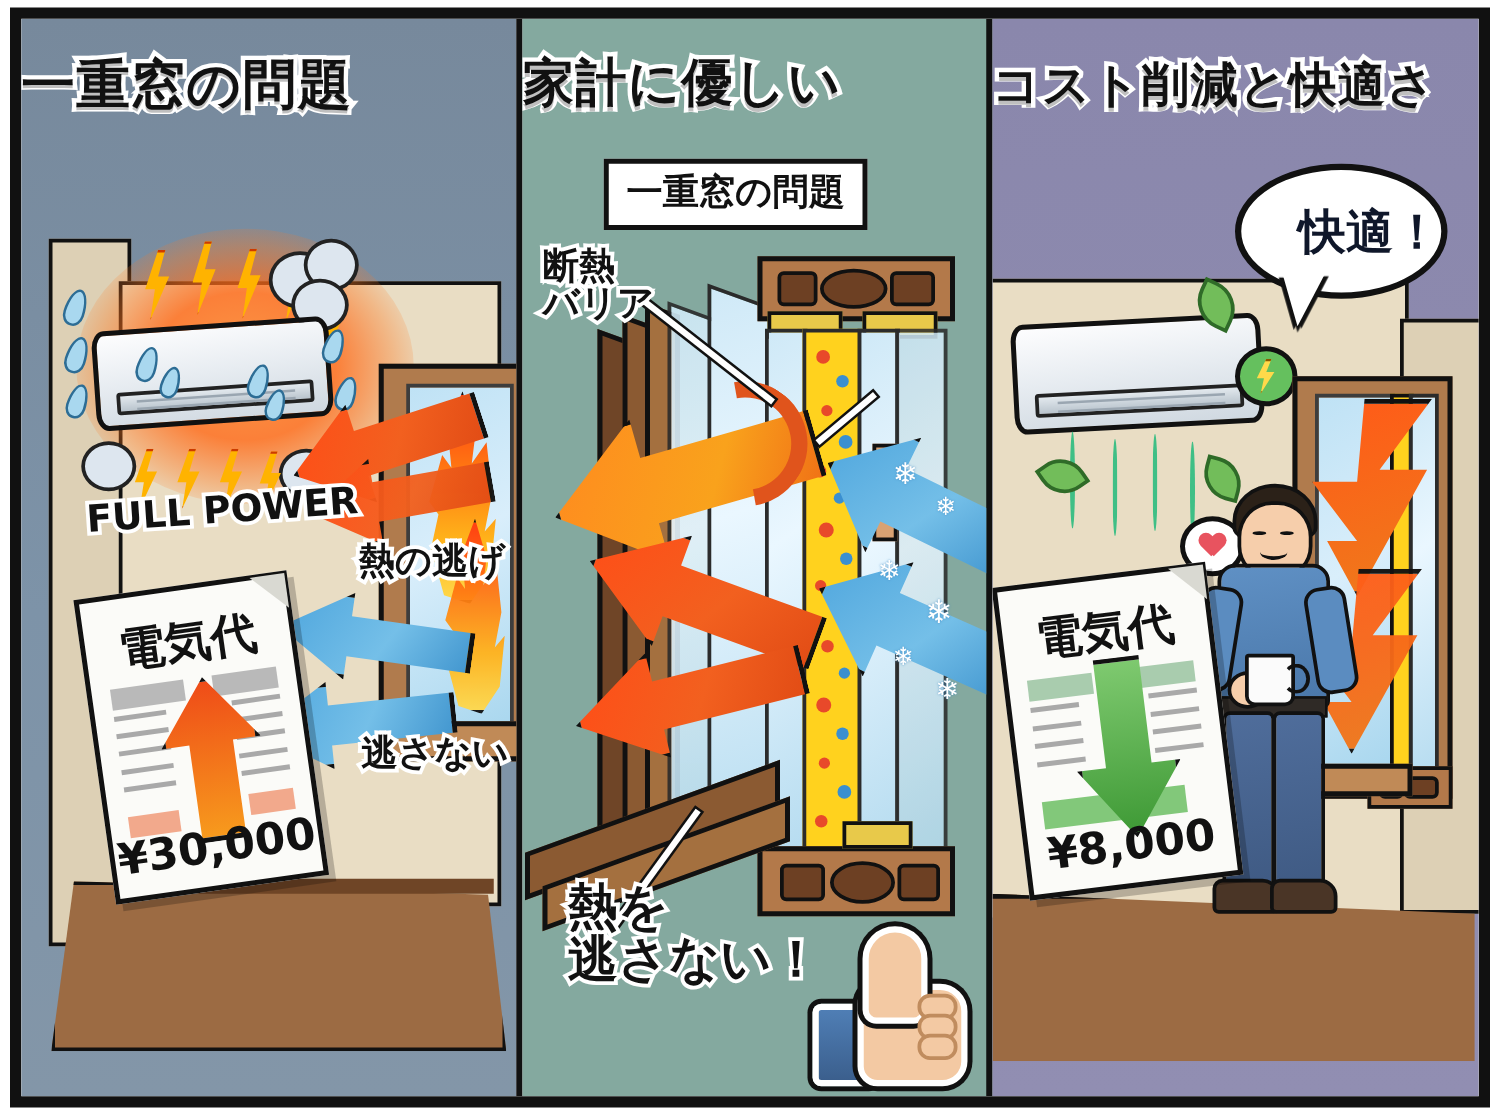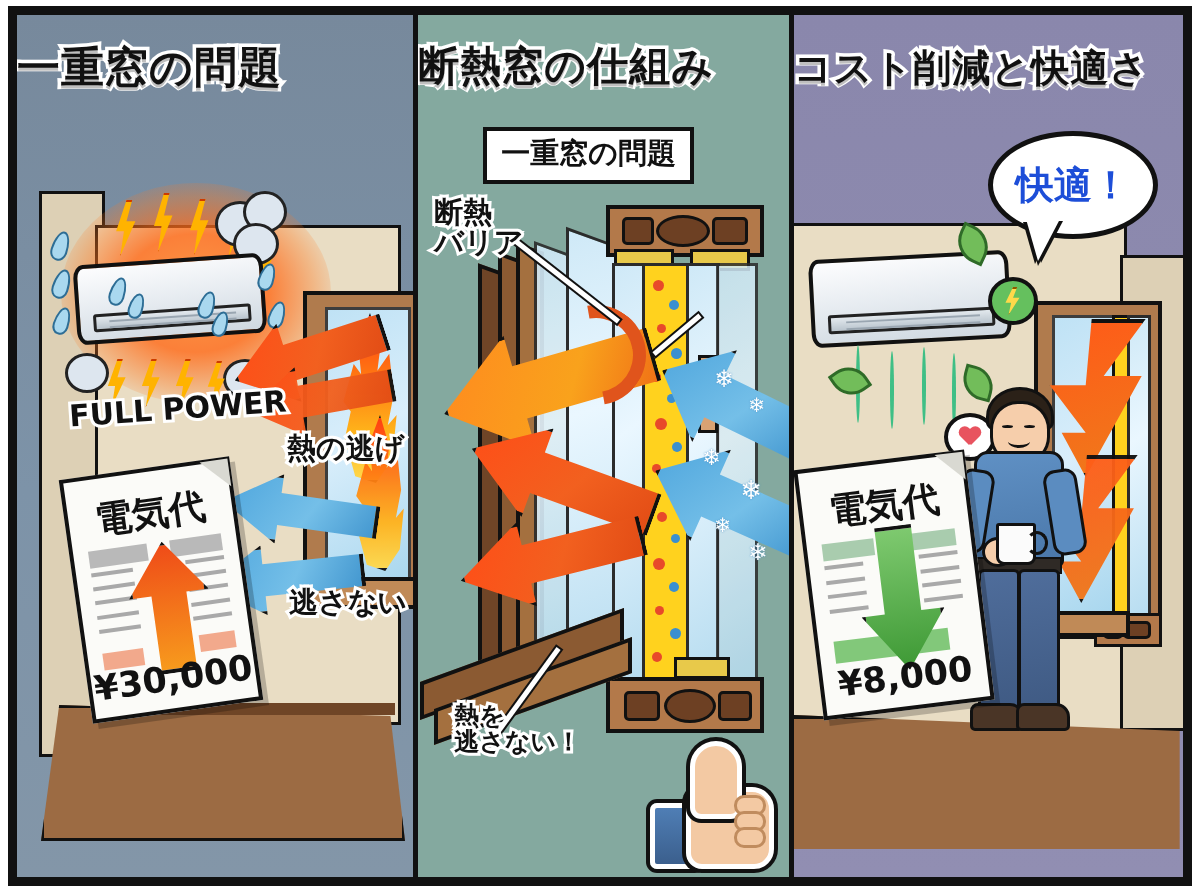--- a/index.html
+++ b/index.html
@@ -91,21 +91,21 @@
   .molR{background:#e8492a;}
   .molB{background:#3a8fd0;}
   .sashtop,.sashbot{position:absolute;background:#b3794a;border:4px solid #111;}
   .sashhole{position:absolute;background:#6d4023;border:3px solid #111;border-radius:5px;}
   .sidejamb{position:absolute;background:#8b5a32;border:4px solid #111;}
 
   .snow{position:absolute;color:#ffffff;font-size:24px;line-height:1;text-shadow:0 0 2px #4b92c7;}
 
   
   .bubble{position:absolute;background:#fff;border:5px solid #111;border-radius:50%;
-      display:flex;align-items:center;justify-content:center;font-weight:bold;color:#1d4ed8;}
+      display:flex;align-items:center;justify-content:flex-end;font-weight:bold;color:#0f172a;}
   .bubbletail{position:absolute;width:0;height:0;}
 
   
   .thumb{position:absolute;}
   .thumbpalm{position:absolute;background:#f3c9a3;border:5px solid #fff;
       box-shadow:0 0 0 4px #111;border-radius:16px 22px 20px 16px;}
   .thumbup{position:absolute;background:#f3c9a3;border:5px solid #fff;box-shadow:0 0 0 4px #111;
       border-radius:28px 28px 12px 12px;}
   .cuff{position:absolute;background:linear-gradient(180deg,#4f7eb5,#3b5f8d);border:5px solid #fff;
       box-shadow:0 0 0 4px #111;border-radius:7px;}
@@ -230,21 +230,21 @@
 
       <div class="olabel" style="left:52px;top:378px;font-size:30px;transform:rotate(-4deg);">FULL POWER</div>
       <div class="olabel" style="left:270px;top:418px;font-size:29px;">熱の逃げ</div>
       <div class="olabel" style="left:272px;top:572px;font-size:29px;">逃さない</div>
 
       <div class="ptitle">一重窓の問題</div>
     </div>
 
     <div class="panel p2">
 
-      <div class="ptitle">断熱窓の仕組み</div>
+      <div class="ptitle">家計に優しい</div>
 
       <div class="boxlabel" style="left:65px;top:112px;">一重窓の問題</div>
 
       <div class="iwin" style="left:60px;top:182px;width:290px;height:540px;">
 
         <div class="sidejamb" style="left:0;top:72px;width:24px;height:440px;background:#6f4527;transform:skewY(20deg);"></div>
         <div class="sidejamb" style="left:20px;top:60px;width:22px;height:438px;background:#8b5a32;transform:skewY(20deg);"></div>
         <div class="sidejamb" style="left:38px;top:50px;width:20px;height:436px;background:#a4703f;transform:skewY(20deg);"></div>
 
         <div class="pane" style="left:56px;top:52px;width:38px;height:430px;transform:skewY(20deg);opacity:.9;"></div>
@@ -311,21 +311,21 @@
       <div class="snow" style="left:322px;top:462px;font-size:26px;">❄</div>
       <div class="snow" style="left:296px;top:500px;font-size:20px;">❄</div>
       <div class="snow" style="left:330px;top:526px;font-size:23px;">❄</div>
 
       <div class="pointerline" style="left:98px;top:224px;width:130px;height:5px;transform:rotate(38deg);"></div>
       <div class="pointerline" style="left:282px;top:298px;width:60px;height:5px;transform:rotate(140deg);"></div>
       <div class="pointerline" style="left:70px;top:728px;width:120px;height:5px;transform:rotate(-54deg);"></div>
 
       <div class="olabel" style="left:16px;top:182px;font-size:29px;">断熱
 バリア</div>
-      <div class="olabel" style="left:36px;top:690px;font-size:25px;font-family:Liberation Mono, monospace;">熱を
+      <div class="olabel" style="left:36px;top:690px;font-size:40px;">熱を
 逃さない！</div>
 
       <div class="thumb" style="left:232px;top:726px;width:120px;height:130px;">
         <div class="cuff" style="left:0;top:62px;width:42px;height:56px;"></div>
         <div class="thumbpalm" style="left:36px;top:46px;width:78px;height:72px;"></div>
         <div class="thumbup" style="left:40px;top:0;width:42px;height:68px;"></div>
         <div class="knuck" style="left:84px;top:54px;width:26px;height:15px;"></div>
         <div class="knuck" style="left:84px;top:70px;width:26px;height:15px;"></div>
         <div class="knuck" style="left:84px;top:86px;width:26px;height:15px;"></div>
       </div>

